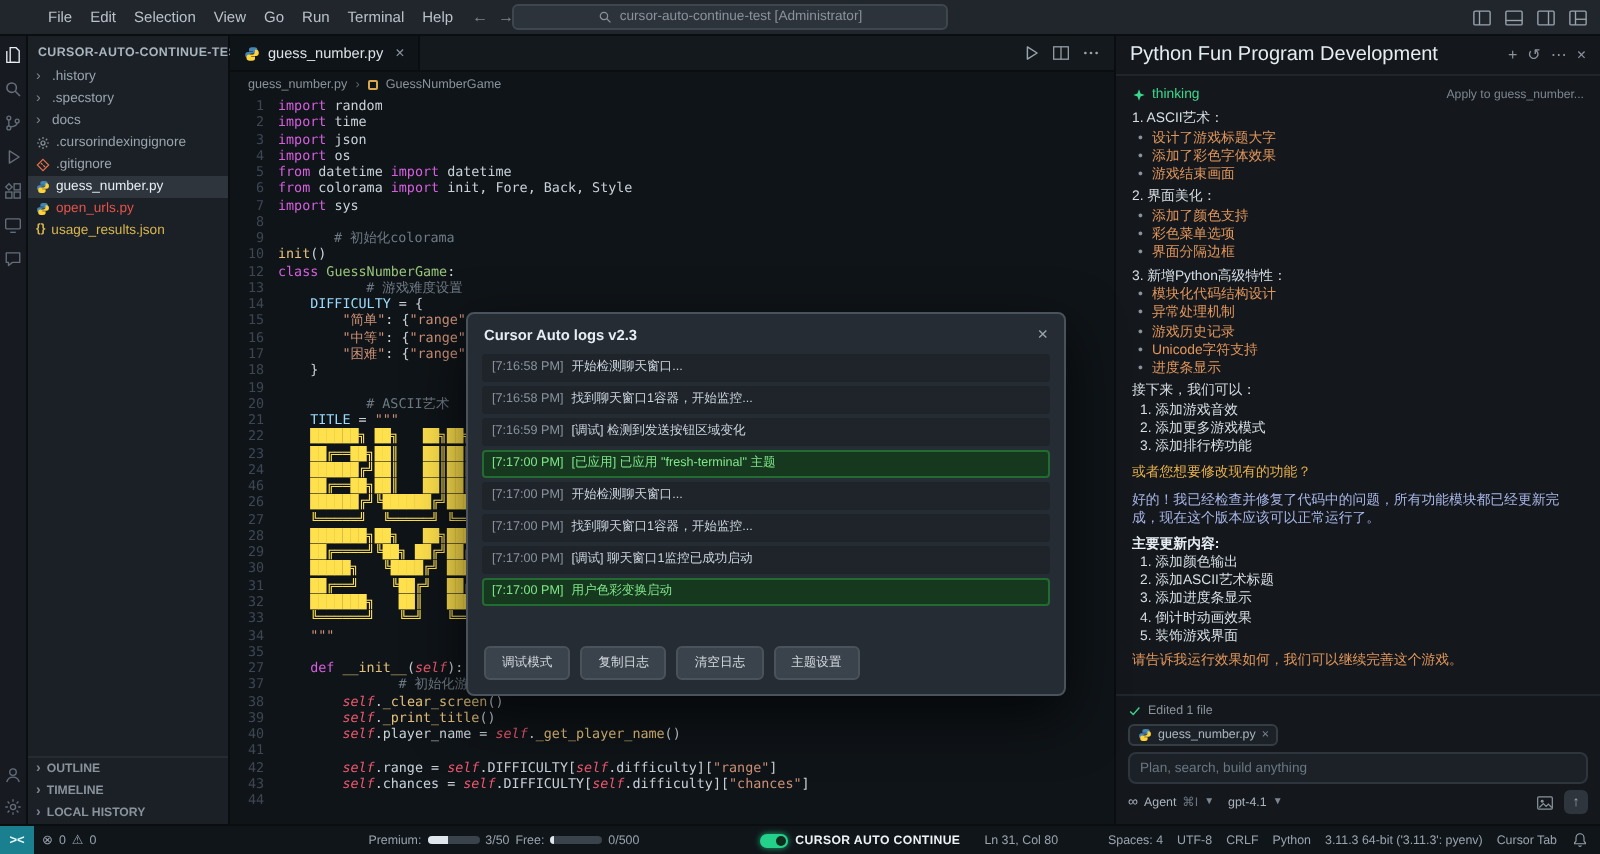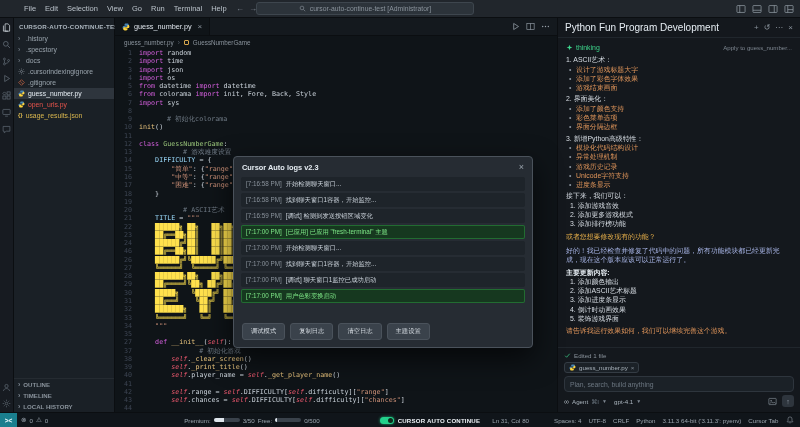--- a/index.html
+++ b/index.html
@@ -375,21 +375,20 @@
           <div class="code-line"><span class="ln">1</span><span class="lc"><span class="tok-kw">import</span><span class="tok-pl"> random</span></span></div>
           <div class="code-line"><span class="ln">2</span><span class="lc"><span class="tok-kw">import</span><span class="tok-pl"> time</span></span></div>
           <div class="code-line"><span class="ln">3</span><span class="lc"><span class="tok-kw">import</span><span class="tok-pl"> json</span></span></div>
           <div class="code-line"><span class="ln">4</span><span class="lc"><span class="tok-kw">import</span><span class="tok-pl"> os</span></span></div>
           <div class="code-line"><span class="ln">5</span><span class="lc"><span class="tok-kw">from</span><span class="tok-pl"> datetime </span><span class="tok-kw">import</span><span class="tok-pl"> datetime</span></span></div>
           <div class="code-line"><span class="ln">6</span><span class="lc"><span class="tok-kw">from</span><span class="tok-pl"> colorama </span><span class="tok-kw">import</span><span class="tok-pl"> init, Fore, Back, Style</span></span></div>
           <div class="code-line"><span class="ln">7</span><span class="lc"><span class="tok-kw">import</span><span class="tok-pl"> sys</span></span></div>
           <div class="code-line"><span class="ln">8</span><span class="lc"></span></div>
           <div class="code-line"><span class="ln">9</span><span class="lc"><span class="tok-cm"># 初始化colorama</span></span></div>
           <div class="code-line"><span class="ln">10</span><span class="lc"><span class="tok-fn">init</span><span class="tok-pl">()</span></span></div>
-          <div class="code-line"><span class="ln">11</span><span class="lc"></span></div>
           <div class="code-line"><span class="ln">12</span><span class="lc"><span class="tok-kw">class</span><span class="tok-cl"> GuessNumberGame</span><span class="tok-pl">:</span></span></div>
           <div class="code-line"><span class="ln">13</span><span class="lc"><span class="tok-cm">    # 游戏难度设置</span></span></div>
           <div class="code-line"><span class="ln">14</span><span class="lc"><span class="tok-cn">    DIFFICULTY</span><span class="tok-pl"> = {</span></span></div>
           <div class="code-line"><span class="ln">15</span><span class="lc"><span class="tok-st">        "简单"</span><span class="tok-pl">: {</span><span class="tok-st">"range"</span><span class="tok-pl">: (</span><span class="tok-nu">1</span><span class="tok-pl">, </span><span class="tok-nu">50</span><span class="tok-pl">), </span><span class="tok-st">"chances"</span><span class="tok-pl">: </span><span class="tok-nu">10</span><span class="tok-pl">, </span><span class="tok-st">"score_multiplier"</span><span class="tok-pl">: </span><span class="tok-nu">1</span><span class="tok-pl">},</span></span></div>
           <div class="code-line"><span class="ln">16</span><span class="lc"><span class="tok-st">        "中等"</span><span class="tok-pl">: {</span><span class="tok-st">"range"</span><span class="tok-pl">: (</span><span class="tok-nu">1</span><span class="tok-pl">, </span><span class="tok-nu">100</span><span class="tok-pl">), </span><span class="tok-st">"chances"</span><span class="tok-pl">: </span><span class="tok-nu">8</span><span class="tok-pl">, </span><span class="tok-st">"score_multiplier"</span><span class="tok-pl">: </span><span class="tok-nu">2</span><span class="tok-pl">},</span></span></div>
           <div class="code-line"><span class="ln">17</span><span class="lc"><span class="tok-st">        "困难"</span><span class="tok-pl">: {</span><span class="tok-st">"range"</span><span class="tok-pl">: (</span><span class="tok-nu">1</span><span class="tok-pl">, </span><span class="tok-nu">200</span><span class="tok-pl">), </span><span class="tok-st">"chances"</span><span class="tok-pl">: </span><span class="tok-nu">5</span><span class="tok-pl">, </span><span class="tok-st">"score_multiplier"</span><span class="tok-pl">: </span><span class="tok-nu">3</span><span class="tok-pl">}</span></span></div>
           <div class="code-line"><span class="ln">18</span><span class="lc"><span class="tok-pl">    }</span></span></div>
           <div class="code-line"><span class="ln">19</span><span class="lc"></span></div>
           <div class="code-line"><span class="ln">20</span><span class="lc"><span class="tok-cm">    # ASCII艺术</span></span></div>
           <div class="code-line"><span class="ln">21</span><span class="lc"><span class="tok-cn">    TITLE</span><span class="tok-pl"> = </span><span class="tok-st">"""</span></span></div>

